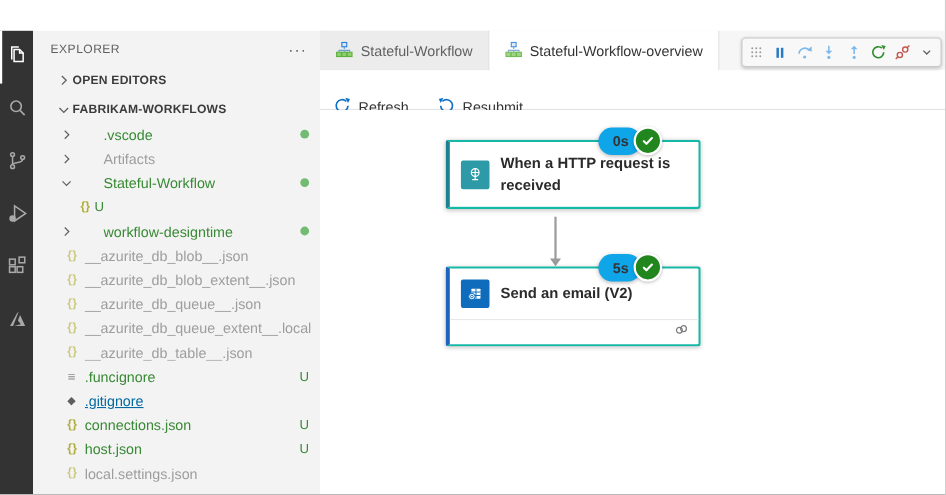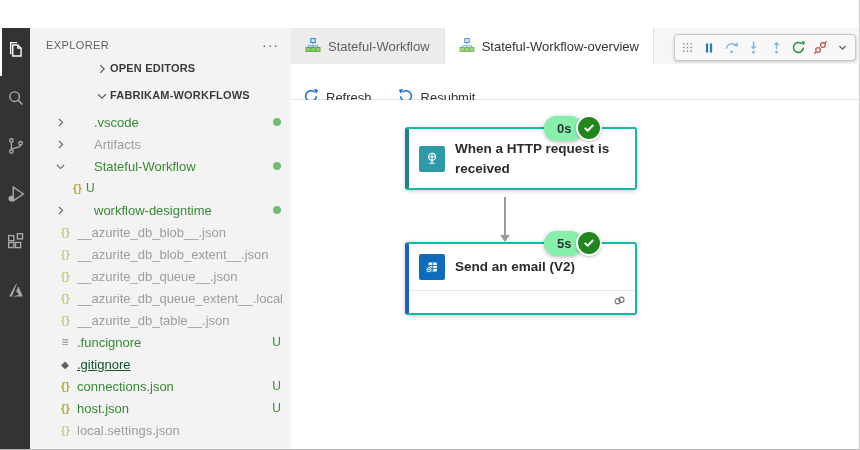--- a/index.html
+++ b/index.html
@@ -18,37 +18,37 @@
   .activitybar { position:absolute; left:0; top:28px; width:30px; height:422px; background:#333333; z-index:4; }
   .act-item { width:30px; height:48px; display:flex; align-items:center; justify-content:center; color:#a9a9a9; border-left:2px solid transparent; }
   .act-item.active { color:#ffffff; border-left:2px solid #ffffff; }
 
   
   .sidebar { position:absolute; left:30px; top:28px; width:264px; height:422px; background:#f3f3f3;
              border-right:1px solid #e1e1e1; overflow:hidden; }
   .sb-header { height:34px; display:flex; align-items:center; justify-content:space-between; padding:0 14px 0 16px; }
   .sb-title { font-size:11px; color:#616161; letter-spacing:.4px; }
   .sb-dots { font-size:14px; color:#616161; letter-spacing:1px; line-height:10px; }
-  .srow { display:flex; align-items:flex-start; height:22px; font-size:13px; padding-left:20px;margin-left:44px; }
+  .srow { display:flex; align-items:center; height:22px; font-size:13px; padding-left:20px; }
   .srow .sec-label { font-size:11px; font-weight:700; color:#3b3b3b; letter-spacing:.2px; }
   .srow.gap { margin-top:5px; }
   .tw { width:16px; min-width:16px; display:flex; align-items:center; justify-content:center; color:#616161; }
   .trow { display:flex; align-items:center; height:22px; font-size:13px; }
   .trow.folder { padding-left:22px;gap:23px; }
   .trow.rootfile { padding-left:26px; }
   .trow.childfile { padding-left:38px; }
   .fi { width:18px; min-width:18px; text-align:center; }
   .fi.json { color:#b0ac38; font-weight:700; font-size:11px; letter-spacing:-1px; }
   .fi.json.dim { opacity:.6; }
   .fi.lines { color:#8a8a8a; font-size:12px; }
   .fi.git { color:#5f5f5f; font-size:10px; }
   .lab { margin-left:3px; white-space:nowrap; overflow:hidden; flex:1; }
   .lab.green { color:#388a34; }
   .lab.gray { color:#9d9d9d; }
-  .lab.dark { color:#14532d;text-decoration:underline; }
+  .lab.dark { color:#0369a1;text-decoration:underline; }
   .bdg { margin-right:12px; display:flex; align-items:center; }
   .bdg.u { color:#388a34; font-size:12px; }
   .bdg.dot { width:8px; height:8px; border-radius:50%; background:#72bb72; }
 
   
   .editor { position:absolute; left:291px; top:28px; width:569px; height:422px; background:#fff; }
   .tabbar { position:absolute; left:0; top:0; width:569px; height:36px; background:#f6f6f6; display:flex; }
   .tab { display:flex; align-items:center; gap:7px; padding:0 14px; font-size:13px; height:36px;
          border-right:1px solid #e0e0e0; color:#616161; background:#ececec; cursor:pointer; white-space:nowrap; }
   .tab.active { background:#ffffff; color:#333333; }
@@ -68,21 +68,21 @@
   .node.http { top:27px; border-left:4px solid #1c8290; }
   .node.email { top:142px; border-left:4px solid #1b63bc; }
   .node-main { display:flex; align-items:center; gap:10px; padding:10px 10px; }
   .node-icon { width:26px; min-width:26px; height:26px; border-radius:2px; display:flex; align-items:center; justify-content:center; }
   .node-icon.teal { background:#2e9aa8; }
   .node-icon.blue { background:#0f6cbd; }
   .node-title { font-size:13.5px; font-weight:700; color:#2b2b2b; line-height:1.45; }
   .node-footer { border-top:1px solid #e8e8e8; height:23px; display:flex; align-items:center; justify-content:flex-end; padding-right:8px; }
   .badge { position:absolute; left:253px; display:flex; align-items:center; z-index:3; }
   .badge.b1 { top:15px; } .badge.b2 { top:130px; }
-  .pill { background:#86efac; border-radius:13px; height:25px; display:flex; align-items:center;
+  .pill { background:#0ea5e9; border-radius:13px; height:25px; display:flex; align-items:center;
           padding:0 12px 0 13px; box-shadow:0 1px 4px rgba(0,0,0,.3); font-size:13px; font-weight:700; color:#333; }
   .checkcircle { width:26px; height:26px; border-radius:50%; background:#21861e; border:2px solid #fff;
                  margin-left:-7px; display:flex; align-items:center; justify-content:center;
                  box-shadow:0 1px 3px rgba(0,0,0,.25); }
   .connector { position:absolute; left:213px; top:97px; width:2px; height:39px; background:#9b9b9b; }
   .connector .head { position:absolute; left:-4px; bottom:-6px; width:0; height:0;
                      border-left:5px solid transparent; border-right:5px solid transparent; border-top:7px solid #9b9b9b; }
 </style>
 </head>
 <body>

